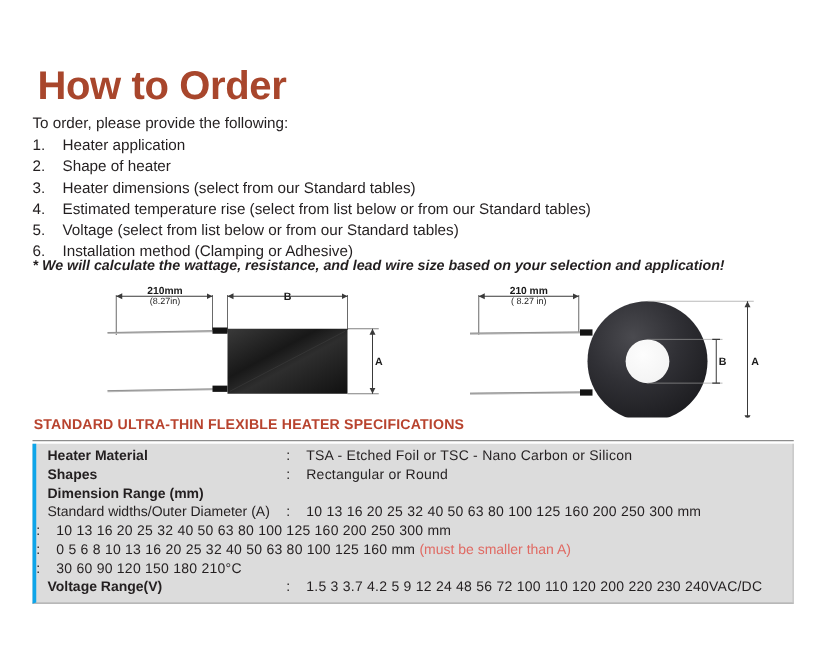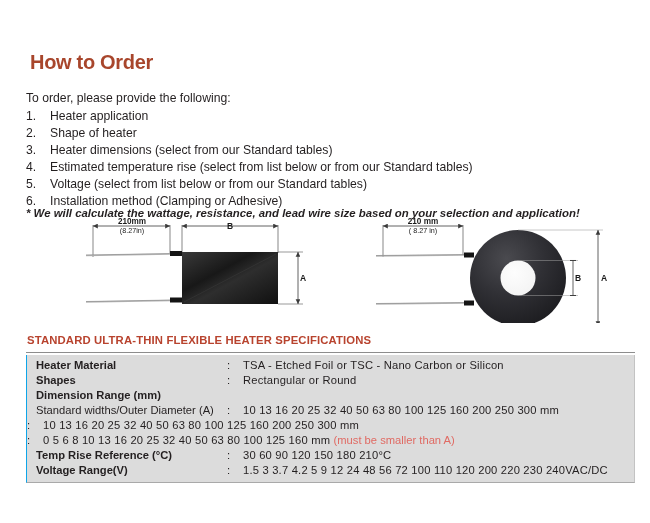--- a/index.html
+++ b/index.html
@@ -14,21 +14,21 @@
     font-family: "Liberation Sans", sans-serif;
     color: #231f20;
     overflow: hidden;
   }
 
   
   #page-title {
     position: absolute;
     left: 30px;
     top: 52px;
-    font-size: 20px;
+    font-size: 32px;
     font-weight: bold;
     letter-spacing: -0.3px;
     color: #A8462C;
     line-height: 1;
   }
 
   
   #intro-line {
     position: absolute;
     left: 26px;
@@ -63,21 +63,21 @@
     font-size: 11.4px;
     font-style: italic;
     font-weight: 700;
     line-height: 14px;
   }
 
   
   #diagram-area {
     position: absolute;
     left: 0px;
-    top: 213px;
+    top: 224px;
     width: 650px;
     height: 110px;
   }
   .diagram { position: absolute; top: 0; }
   #diagram-rectangular { left: 60px; }
   #diagram-round { left: 370px; }
 
   
   #spec-heading {
     position: absolute;
@@ -96,21 +96,21 @@
     height: 1px;
     background: #8d8d8d;
   }
 
   #spec-table {
     position: absolute;
     left: 26px;
     top: 355px;
     width: 609px;
     background: #dcdcdc;
-    border-left: 1px solid #0ea5e9;
+    border-left: 3px solid #0ea5e9;
     border-right: 1px solid #c3c3c3;
     border-bottom: 1px solid #a9a9a9;
     box-sizing: border-box;
     padding: 3px 0 4px 0;
   }
   .spec-row {
     display: flex;
     align-items: baseline;
     height: 15px;
     font-size: 11.2px;
@@ -312,21 +312,20 @@
     <span class="spec-colon">:</span>
     <span class="spec-value">10  13  16  20  25  32  40  50  63  80  100  125  160  200  250 300 mm</span>
   </div>
 
   <div class="spec-row indented">
     <span class="spec-colon">:</span>
     <span class="spec-value"><span>0  5  6  8  10  13  16  20  25  32  40  50  63  80  100  125  160 mm </span><span class="spec-note">(must be smaller than A)</span></span>
   </div>
 
   <div class="spec-row">
-    <span class="spec-label">Temp Rise Reference (°C)</span>
     <span class="spec-colon">:</span>
     <span class="spec-value">30  60  90  120  150  180  210°C</span>
   </div>
 
   <div class="spec-row">
     <span class="spec-label">Voltage Range(V)</span>
     <span class="spec-colon">:</span>
     <span class="spec-value">1.5  3  3.7  4.2  5  9  12  24  48  56  72  100  110  120  200  220  230  240VAC/DC</span>
   </div>
 

